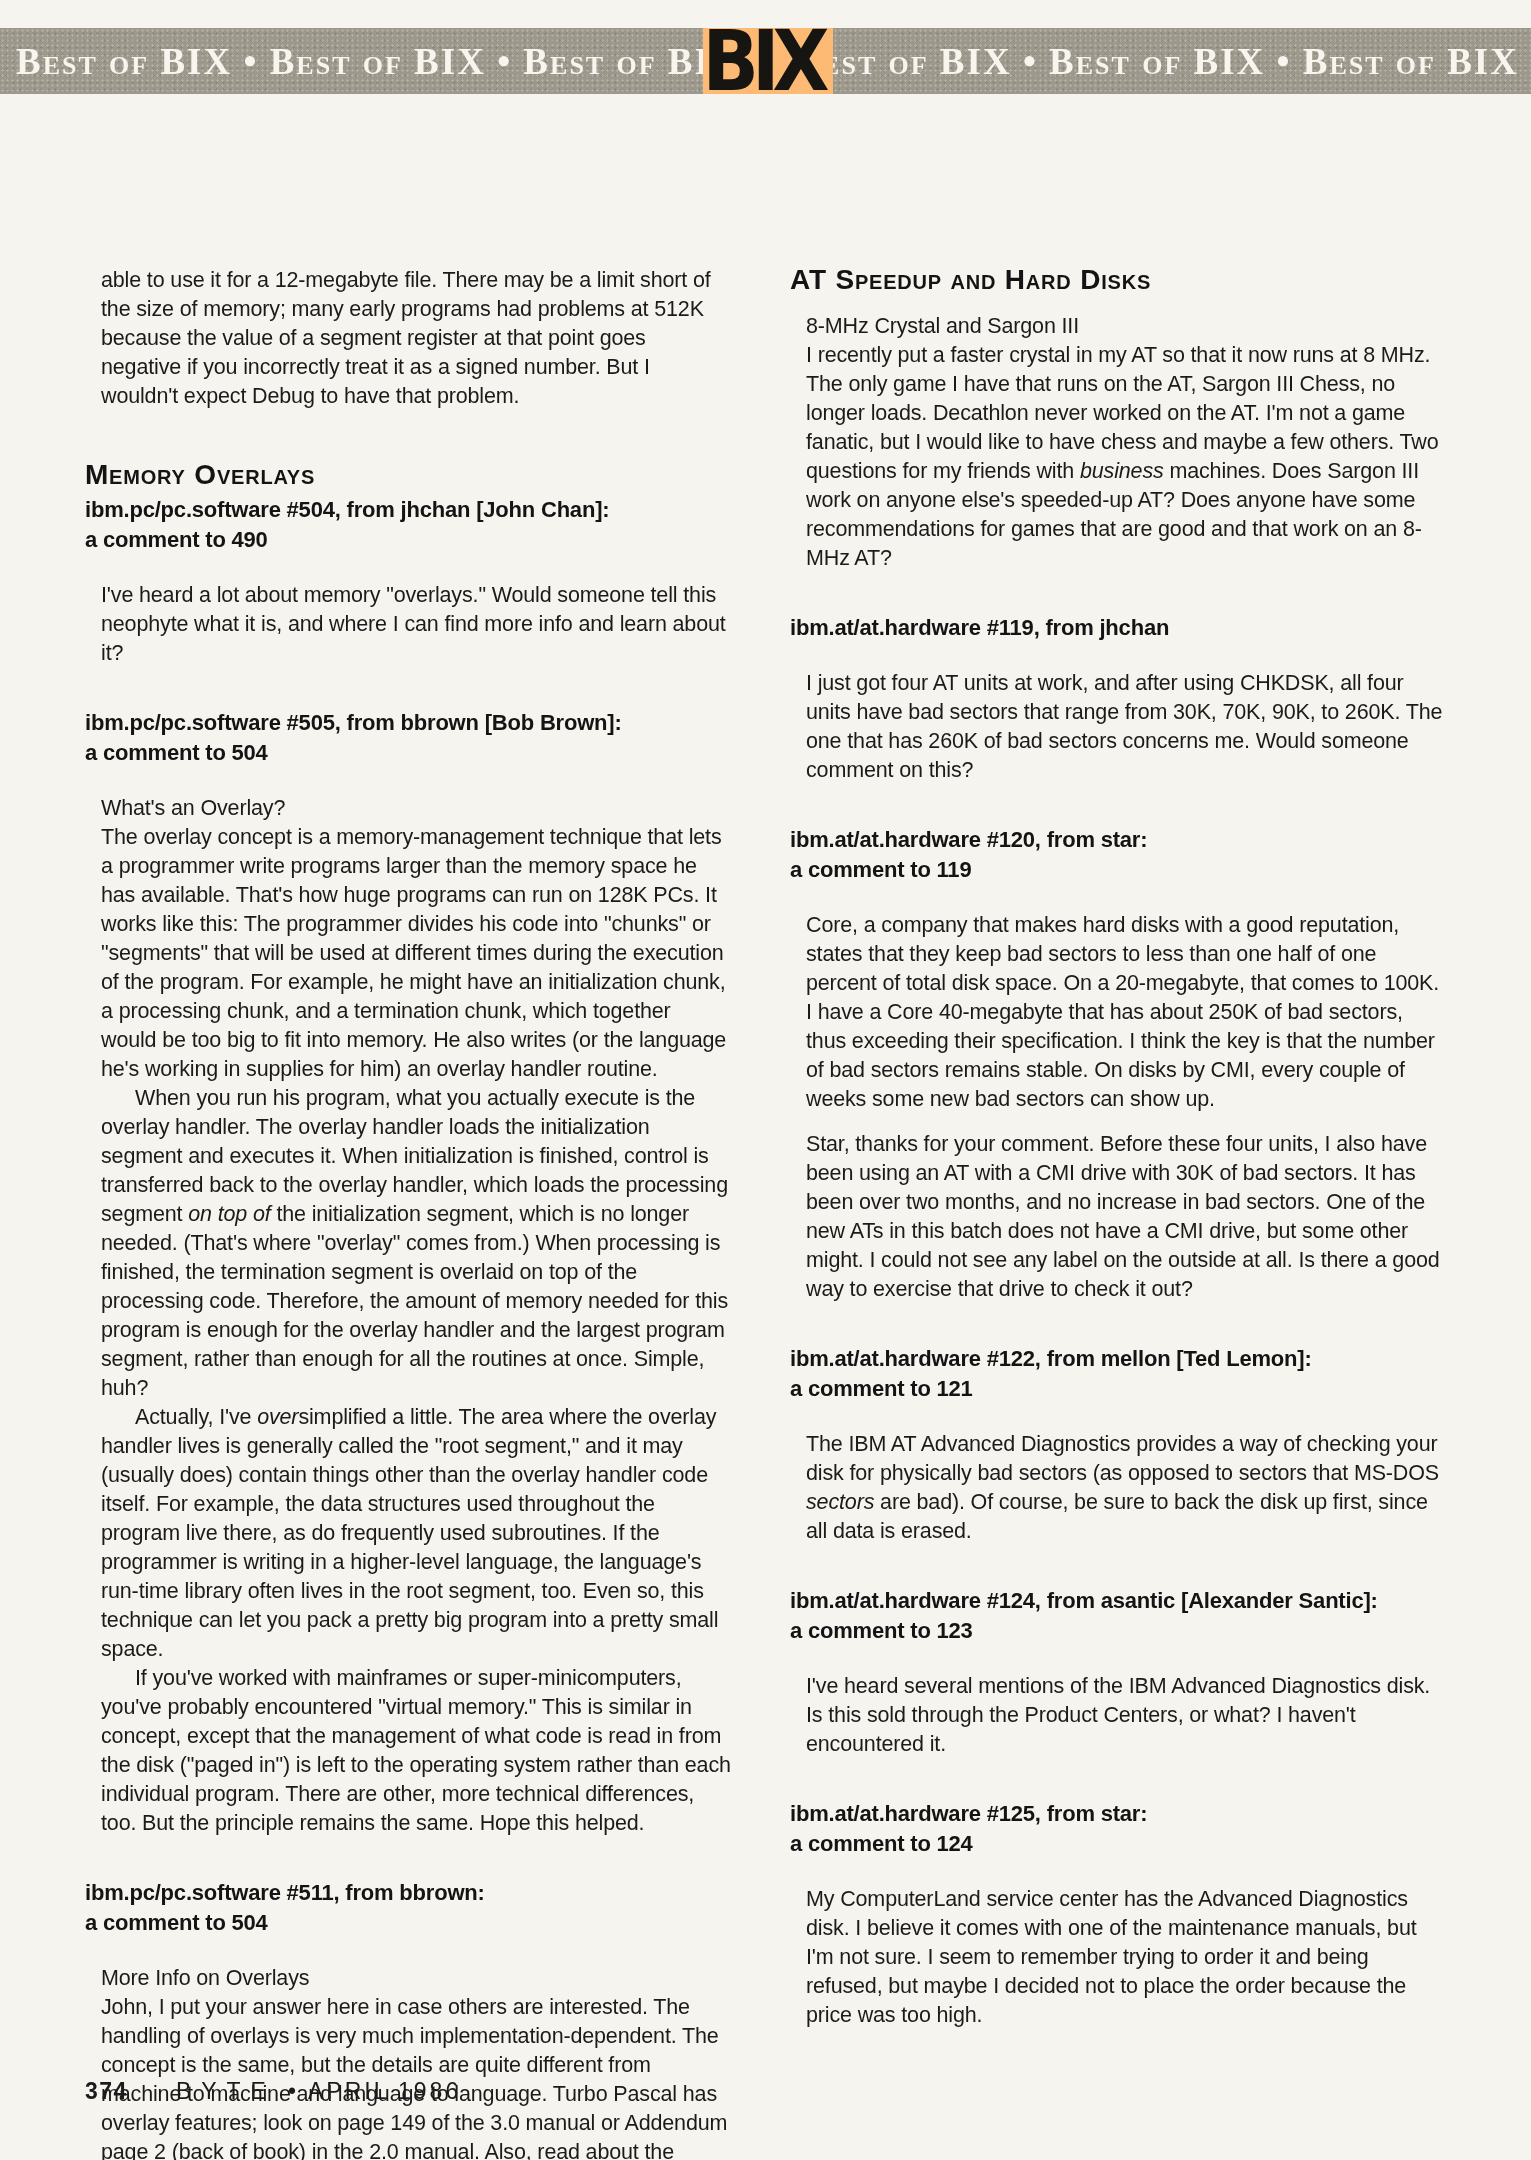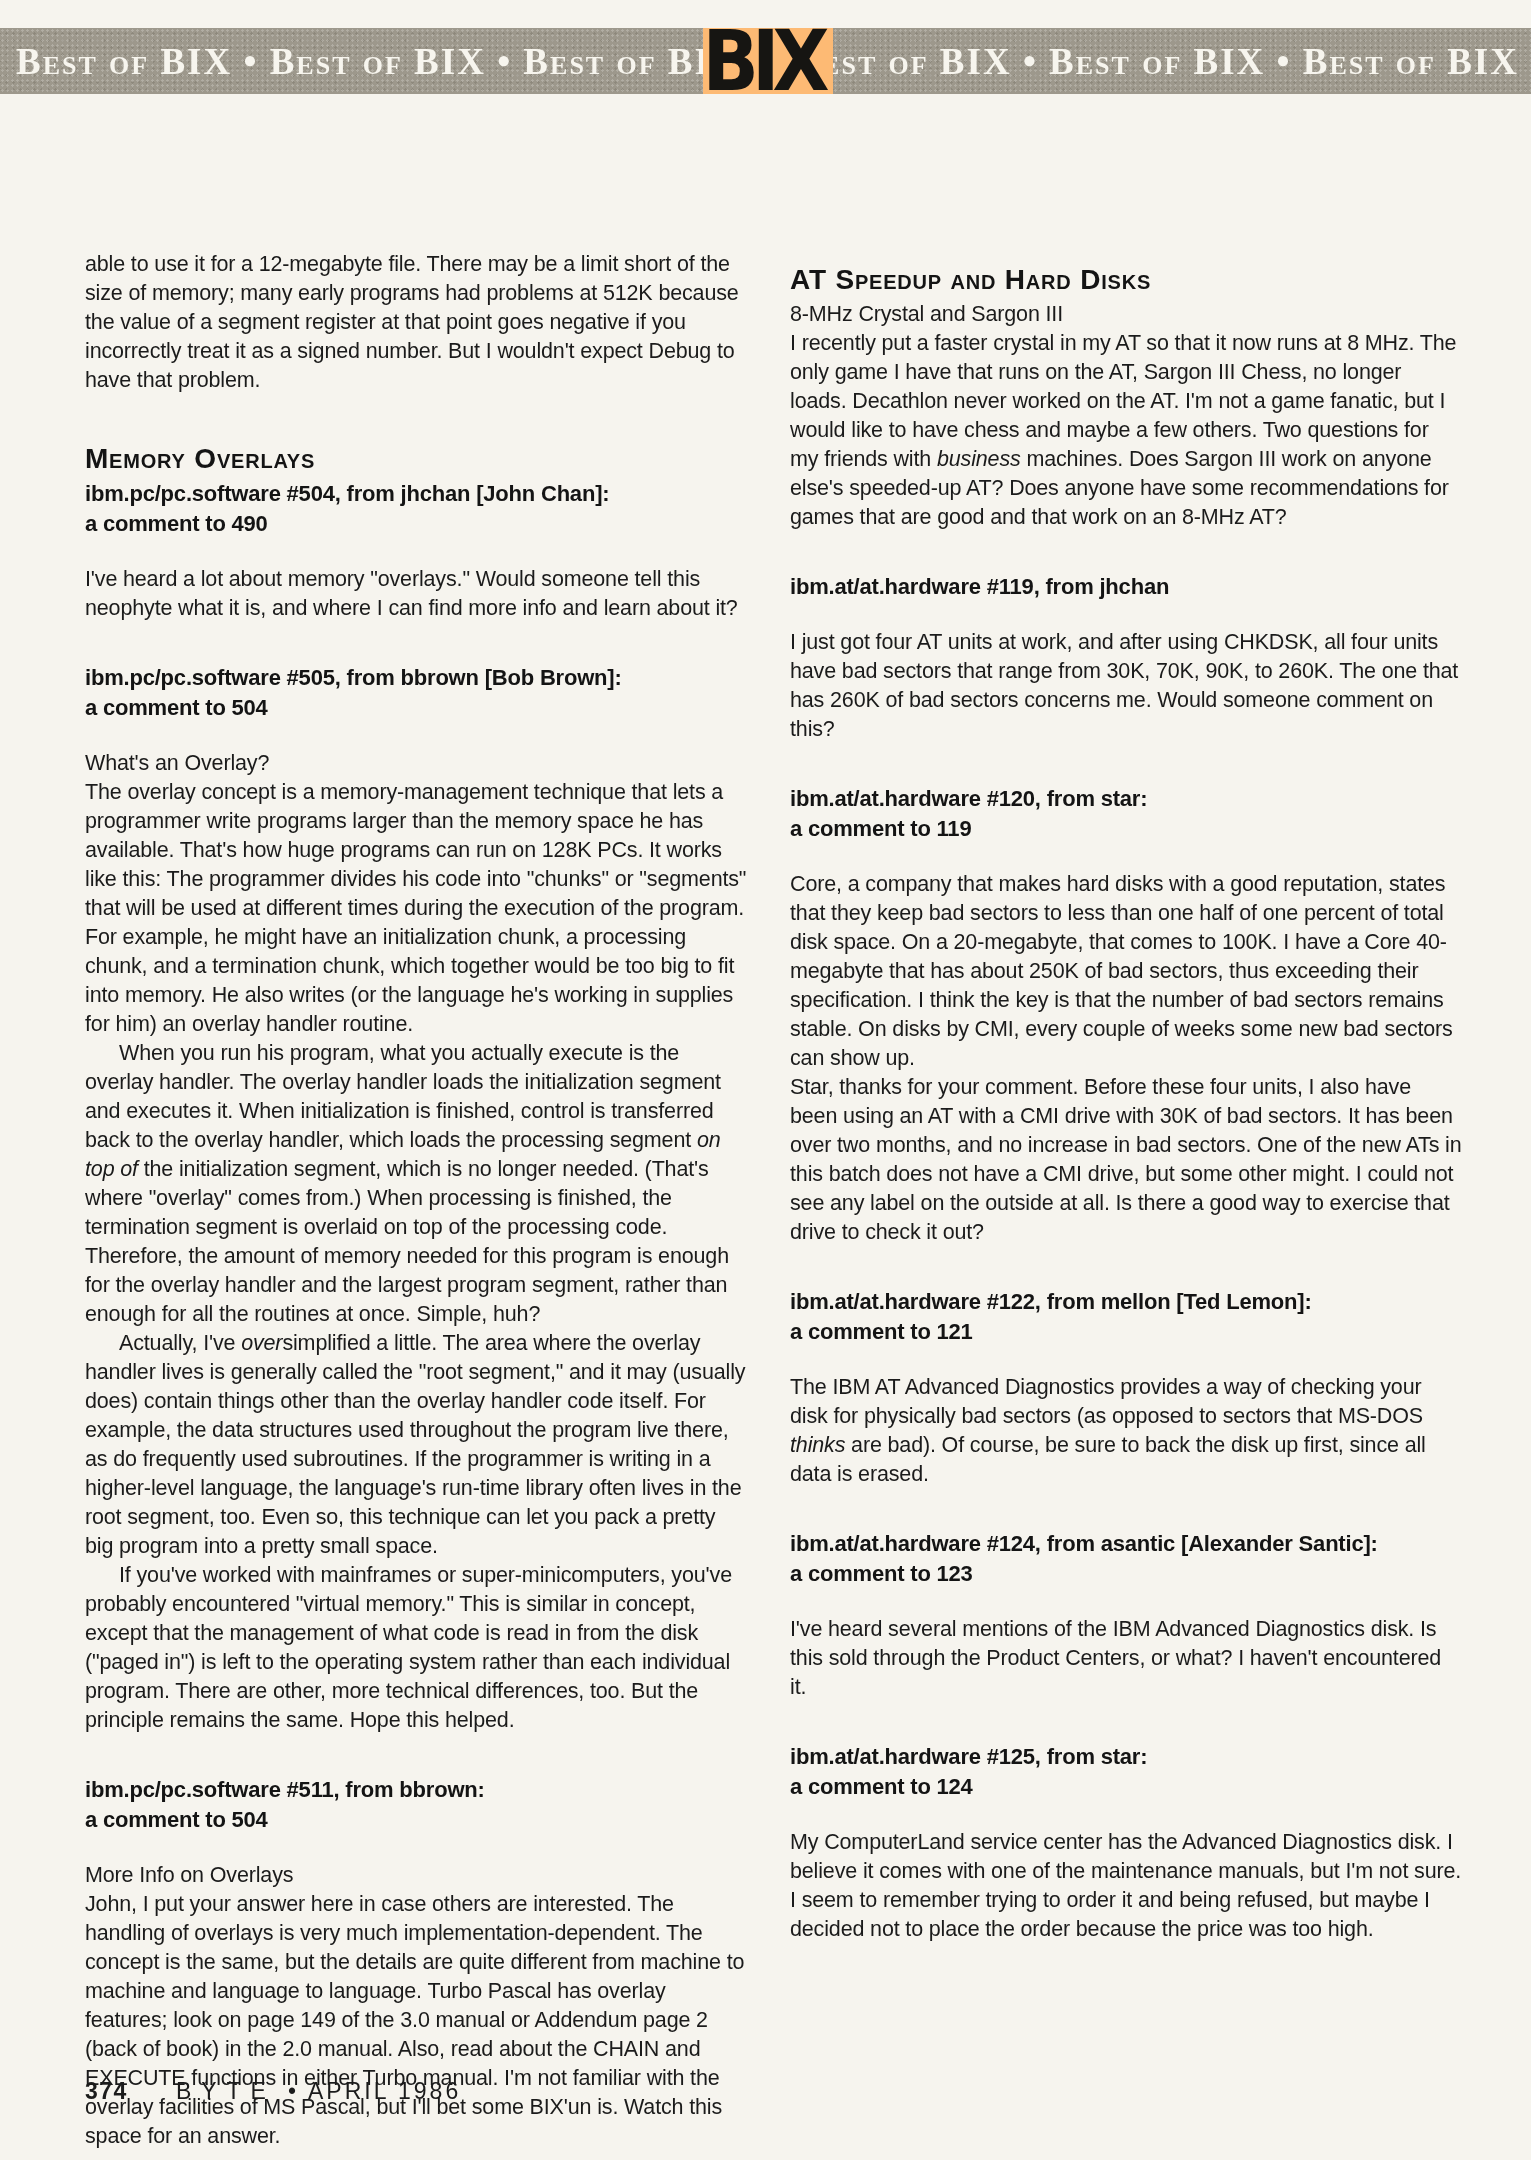--- a/index.html
+++ b/index.html
@@ -65,21 +65,21 @@
   .col-left  { left: 85px;  width: 662px; }
   .col-right { left: 790px; width: 672px; }
 
   .body-para, .post-subject {
     font-size: 21.5px;
     line-height: 29px;
     letter-spacing: -0.15px;
     margin: 0;
   }
   .body-para.indent { text-indent: 34px; }
-  .post-body { margin: 0; }
+  .post-body { margin: 16px; }
 
   .section-heading {
     font-variant: small-caps;
     font-weight: bold;
     font-size: 28px;
     letter-spacing: 0.8px;
     line-height: 32px;
     margin: 48px 0 4px 0;
     color: #141414;
   }
@@ -179,21 +179,21 @@
           <p class="body-para">Core, a company that makes hard disks with a good reputation, states that they keep bad sectors to less than one half of one percent of total disk space. On a 20-megabyte, that comes to 100K. I have a Core 40-megabyte that has about 250K of bad sectors, thus exceeding their specification. I think the key is that the number of bad sectors remains stable. On disks by CMI, every couple of weeks some new bad sectors can show up.</p>
         </div>
         <div class="post-body">
           <p class="body-para">Star, thanks for your comment. Before these four units, I also have been using an AT with a CMI drive with 30K of bad sectors. It has been over two months, and no increase in bad sectors. One of the new ATs in this batch does not have a CMI drive, but some other might. I could not see any label on the outside at all. Is there a good way to exercise that drive to check it out?</p>
         </div>
         <div class="post-meta">
           <div class="post-meta-line">ibm.at/at.hardware #122, from mellon [Ted Lemon]:</div>
           <div class="post-meta-line">a comment to 121</div>
         </div>
         <div class="post-body">
-          <p class="body-para">The IBM AT Advanced Diagnostics provides a way of checking your disk for physically bad sectors (as opposed to sectors that MS-DOS <em>thinks</em> are bad). Of course, be sure to back the disk up first, since all data is erased.</p>
+          <p class="body-para">The IBM AT Advanced Diagnostics provides a way of checking your disk for physically bad sectors (as opposed to sectors that MS-DOS <em>sectors</em> are bad). Of course, be sure to back the disk up first, since all data is erased.</p>
         </div>
         <div class="post-meta">
           <div class="post-meta-line">ibm.at/at.hardware #124, from asantic [Alexander Santic]:</div>
           <div class="post-meta-line">a comment to 123</div>
         </div>
         <div class="post-body">
           <p class="body-para">I've heard several mentions of the IBM Advanced Diagnostics disk. Is this sold through the Product Centers, or what? I haven't encountered it.</p>
         </div>
         <div class="post-meta">
           <div class="post-meta-line">ibm.at/at.hardware #125, from star:</div>

